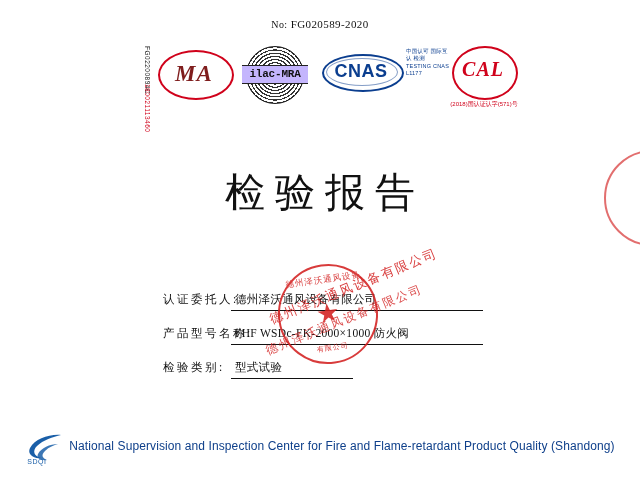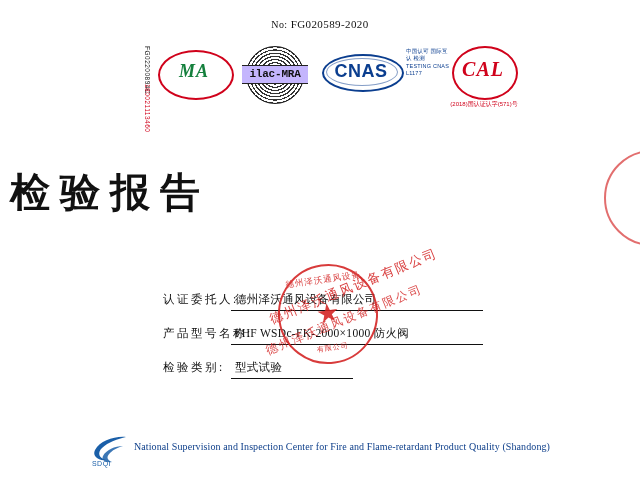--- a/index.html
+++ b/index.html
@@ -65,25 +65,25 @@
     top: 6px; left: 0;
     width: 72px; height: 46px;
     border: 2.5px solid #d0021b;
     border-radius: 50%;
   }
   .ma-text {
     position: absolute;
     top: 17px; left: 0;
     width: 72px;
     text-align: center;
-    color: #15803d;
+    color: #7f1d1d;
     font-family: "Liberation Serif", serif;
     font-weight: bold;
     font-style: italic;
-    font-size: 18px;
+    font-size: 23px;
     letter-spacing: 1px;
   }
 
   
   .logo-ilac { left: 104px; width: 66px; }
   .ilac-circle {
     position: absolute;
     top: 2px; left: 2px;
     width: 56px; height: 56px;
     border-radius: 50%;
@@ -183,22 +183,23 @@
     font-size: 6px;
     white-space: nowrap;
   }
 
   
   .title-cn {
     position: absolute;
     top: 165px;
     left: 0;
     width: 640px;
-    font-family: "Liberation Serif", serif;
-    font-weight: bold;
+    text-align: center;
+    font-family: "Liberation Serif", serif;
+    font-weight: normal;
     font-size: 40px;
     letter-spacing: 10px;
     color: #111;
     text-indent: 10px;
   }
   .title-en {
     position: absolute;
     top: 218px;
     left: 0;
     width: 640px;
@@ -370,23 +371,23 @@
     letter-spacing: .5px;
   }
   .footer-cn {
     font-size: 14.5px;
     color: #0e3f8a;
     letter-spacing: 1px;
     font-family: "Liberation Serif", serif;
   }
   .footer-en {
     margin-top: 9px;
-    font-size: 10px;
+    font-size: 12px;
     color: #0e3f8a;
-    font-family: Liberation Serif, serif;
+    font-family: Liberation Sans, sans-serif;
     letter-spacing: .1px;
   }
 </style>
 </head>
 <body>
 
 <div id="page">
 
   <div class="report-no">
     <span class="label">No:</span>

